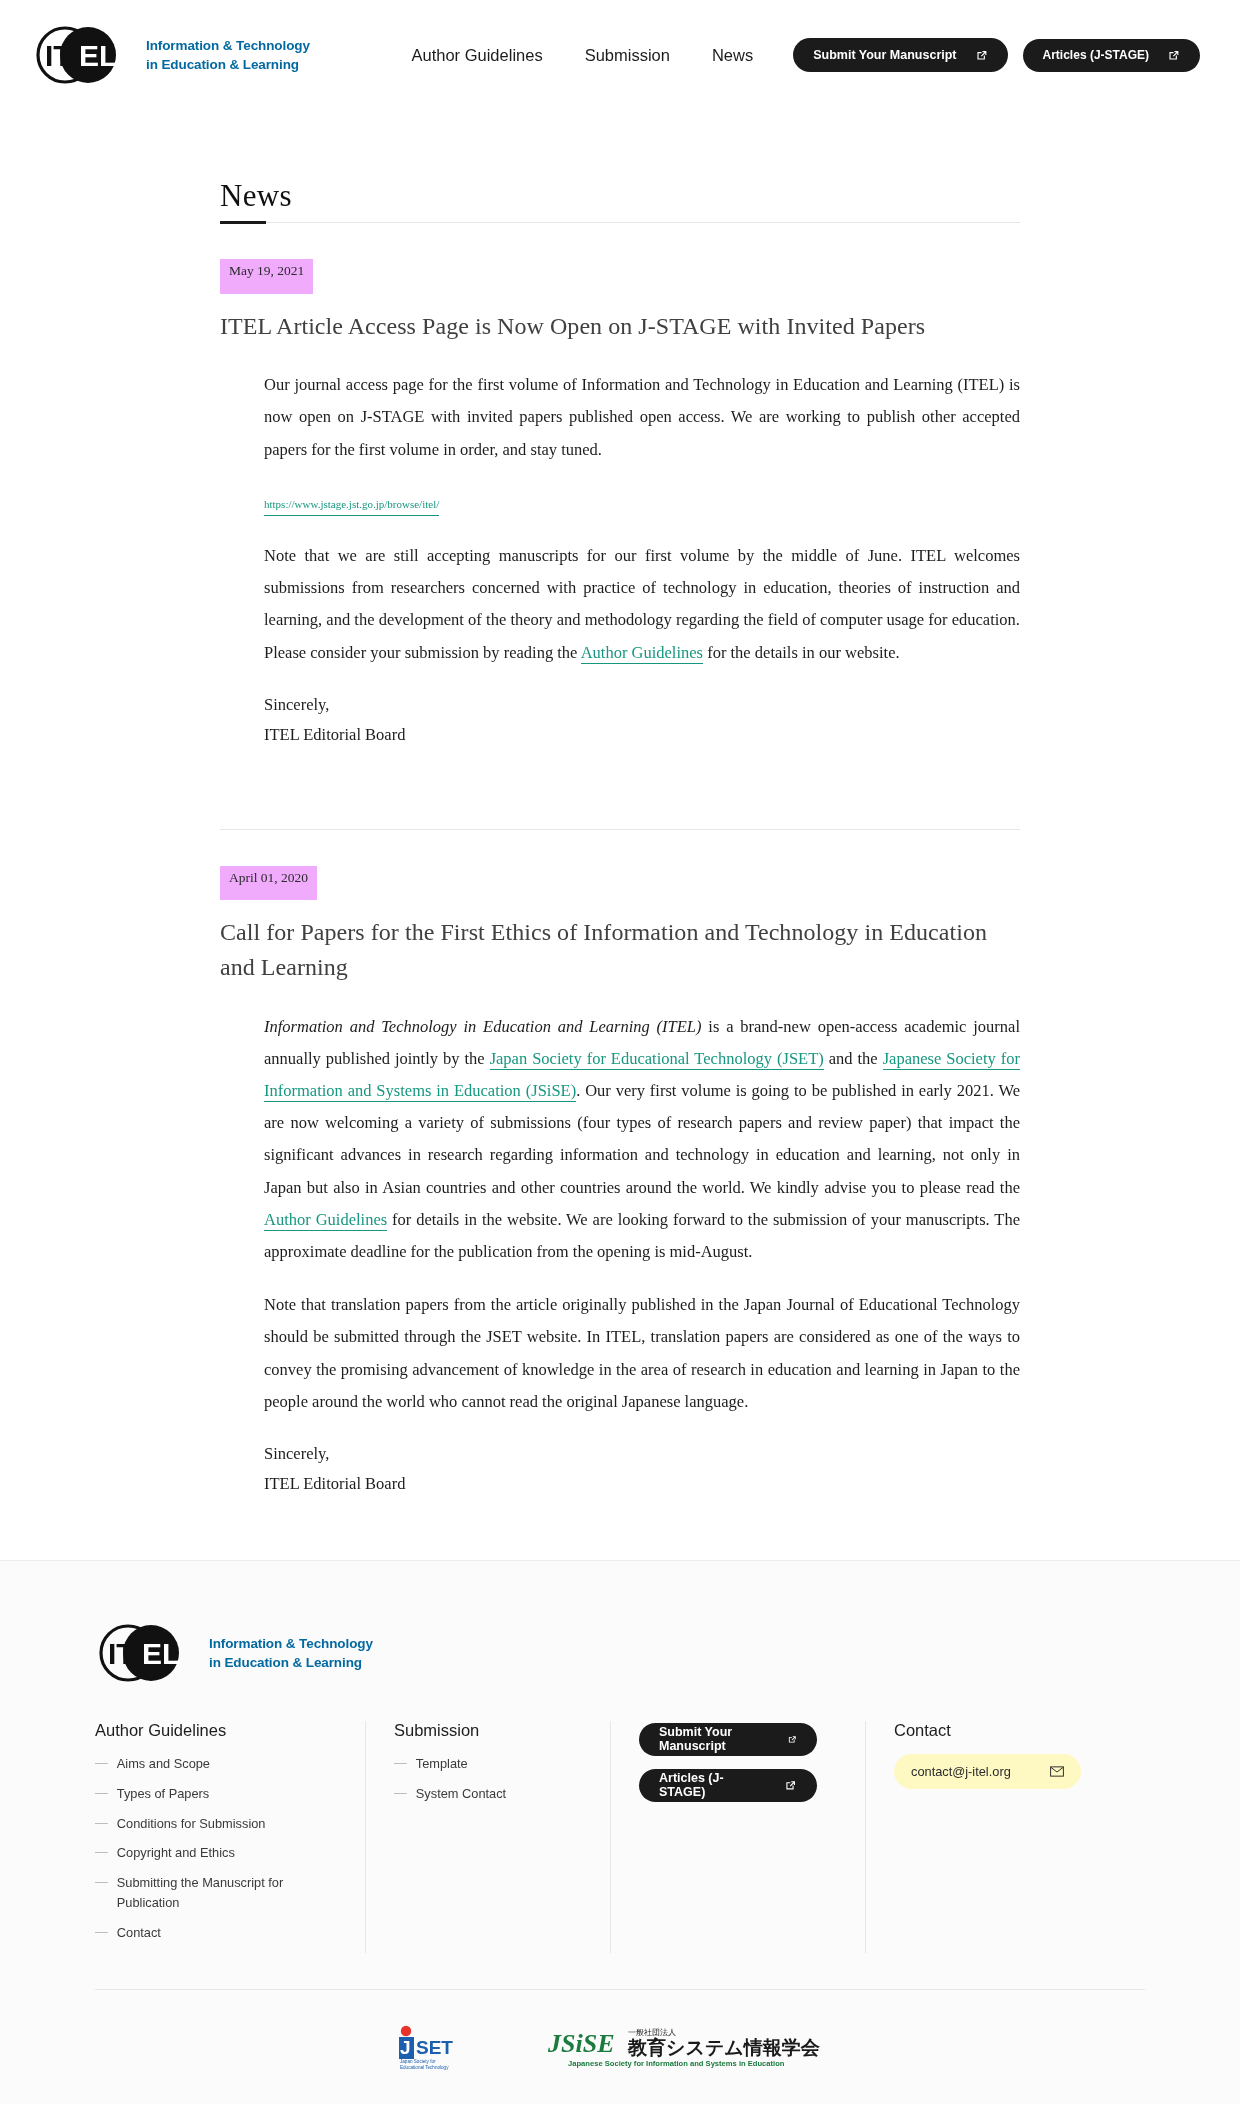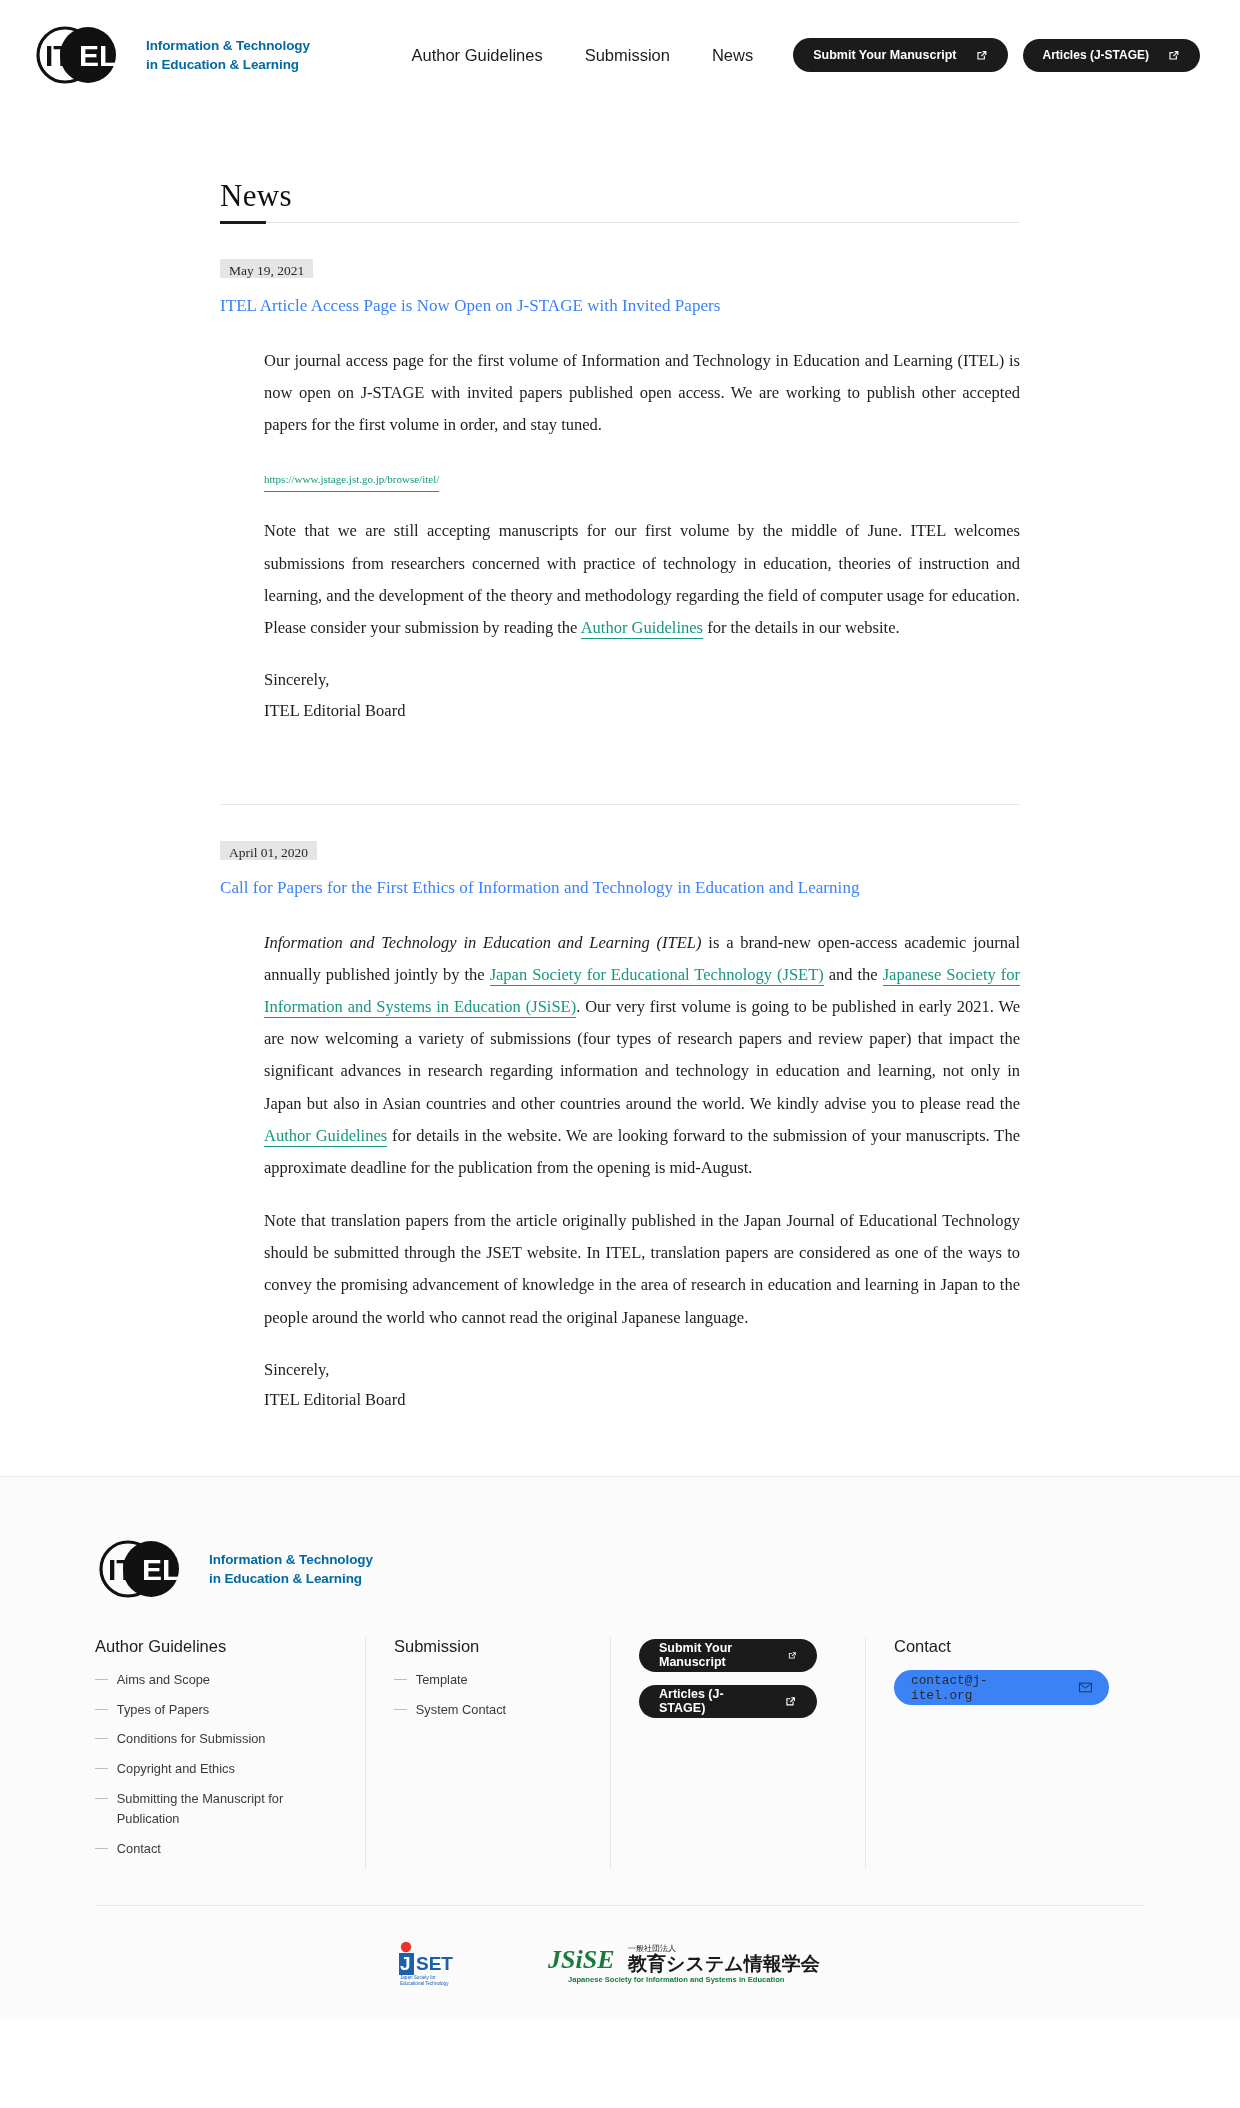--- a/index.html
+++ b/index.html
@@ -81,33 +81,33 @@
   .page-title-underline {
     position: absolute;
     left: 0; bottom: -2px;
     width: 46px; height: 3px;
     background: #1a1a1a;
   }
 
   .article { padding-top: 36px; }
   .date-badge {
     display: inline-block;
-    background: #e5e5e5;
+    background: #f0abfc;
     color: #2a2a2a;
     font-family: "Liberation Serif", serif;
     font-size: 13.5px;
-    padding: 5px 9px 0 9px;
+    padding: 5px 9px 16px 9px;
     line-height: 1;
   }
   .article-title {
     font-family: "Liberation Serif", serif;
-    font-size: 17px;
+    font-size: 24px;
     font-weight: normal;
     line-height: 1.45;
-    color: #3b82f6;
+    color: #404040;
     margin-top: 15px;
     letter-spacing: 0.05px;
   }
   .article-body { margin-top: 26px; }
   .article-body p {
     font-family: "Liberation Serif", serif;
     font-size: 16.5px;
     line-height: 1.95;
     color: #1d1d1d;
     text-align: justify;
@@ -190,29 +190,28 @@
     height: 33px;
     width: 178px;
     cursor: pointer;
     text-decoration: none;
   }
   .contact-chip {
     display: inline-flex;
     align-items: center;
     justify-content: space-between;
     gap: 39px;
-    background: #3b82f6;
+    background: #fef9c3;
     border-radius: 999px;
     height: 35px;
     padding: 0 17px;
     font-size: 12.8px;
     color: #2a2a2a;
     cursor: pointer;
     text-decoration: none;
-    font-family: Liberation Mono, monospace;
   }
 
   .partner-sep { border-top: 1px solid #e7e7e7; margin-top: 36px; }
   .partners {
     display: flex;
     align-items: center;
     justify-content: center;
     gap: 55px;
     padding: 32px 0 30px 0;
   }

